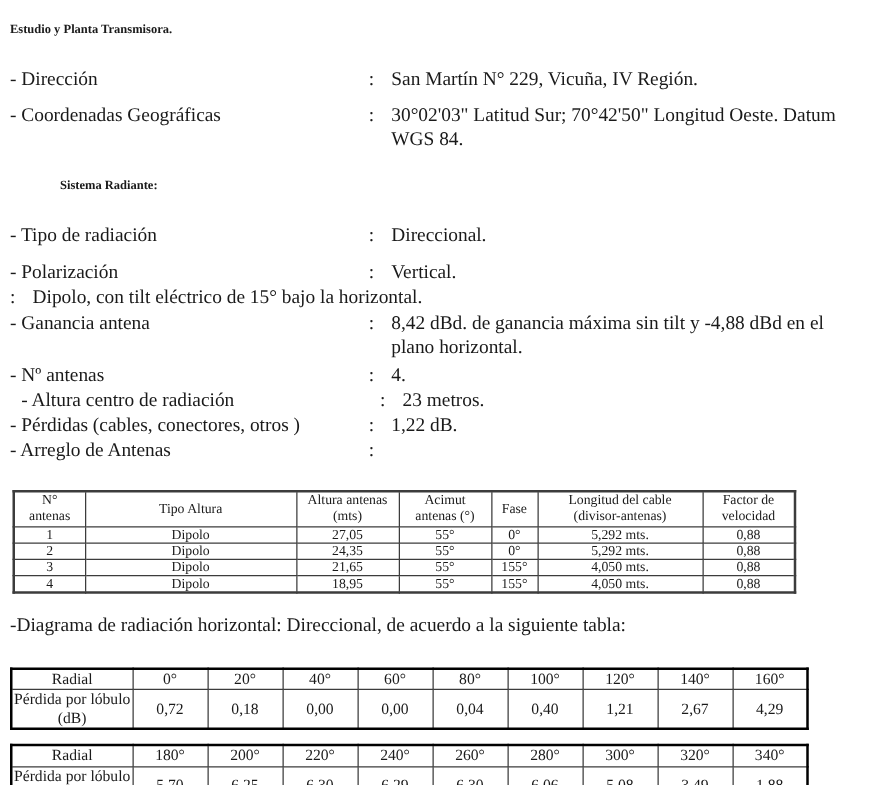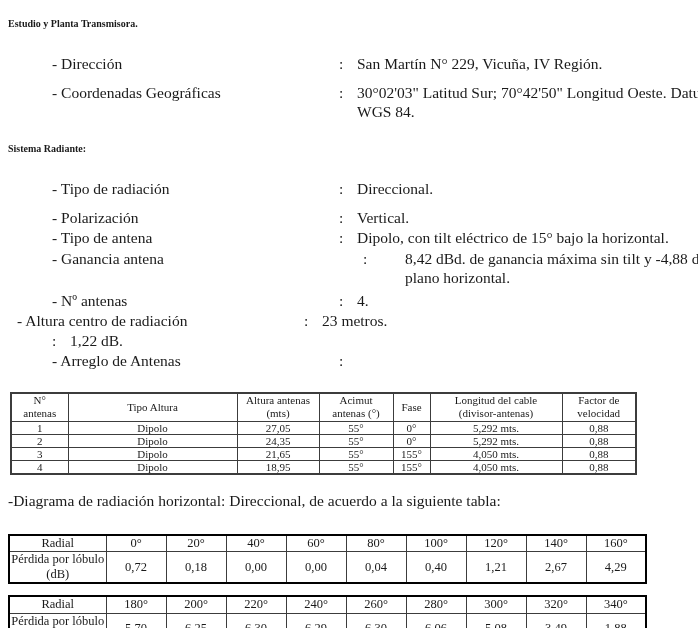--- a/index.html
+++ b/index.html
@@ -12,39 +12,38 @@
     overflow: hidden;
   }
   .doc { padding: 8px 10px 0 8px; }
 
   .section-title {
     font-size: 10px;
     font-weight: bold;
     line-height: 19px;
   }
   .t1 { margin-top: 6px; }
-  .t2 { margin-top: 18px; }
+  .t2 { margin-top: 18px; margin-left: 40px; }
 
   .fieldlist { margin-top: 21px; }
   .frow {
     display: flex;
     align-items: flex-start;
     font-size: 15.5px;
     line-height: 19px;
-    margin-left: 44px;
   }
   .flabel { width: 287px; flex: none; }
   .fcolon { width: 18px; flex: none; }
   .fvalue { width: 366px; flex: none; }
 
   .g1 .frow { margin-bottom: 10px; }
   .g2 .r0 { margin-bottom: 10px; }
   .g2 .r1 { margin-bottom: 1px; }
   .g2 .r2 { margin-bottom: 2px; }
-  .g2 .r3 { margin-bottom: 4px; gap: 24px; }
+  .g2 .r3 { margin-bottom: 4px; }
   .g2 .r4 { margin-bottom: 1px; }
   .g2 .r5 { margin-bottom: 1px; justify-content: flex-end; }
   .g2 .r6 { margin-bottom: 1px; }
 
   table {
     border-collapse: collapse;
     table-layout: fixed;
     background: #fff;
   }
   td, th {
@@ -107,40 +106,40 @@
       <span class="flabel">- Tipo de radiación</span>
       <span class="fcolon">:</span>
       <span class="fvalue">Direccional.</span>
     </div>
     <div class="frow r1">
       <span class="flabel">- Polarización</span>
       <span class="fcolon">:</span>
       <span class="fvalue">Vertical.</span>
     </div>
     <div class="frow r2">
-      <span class="flabel">- Tipo de antena</span>
       <span class="fcolon">:</span>
       <span class="fvalue">Dipolo, con tilt eléctrico de 15° bajo la horizontal.</span>
     </div>
     <div class="frow r3">
       <span class="flabel">- Ganancia antena</span>
       <span class="fcolon">:</span>
       <span class="fvalue">8,42 dBd. de ganancia máxima sin tilt y -4,88 dBd en el plano horizontal.</span>
     </div>
     <div class="frow r4">
       <span class="flabel">- Nº antenas</span>
       <span class="fcolon">:</span>
       <span class="fvalue">4.</span>
     </div>
     <div class="frow r5">
       <span class="flabel">- Altura centro de radiación</span>
       <span class="fcolon">:</span>
       <span class="fvalue">23 metros.</span>
     </div>
     <div class="frow r6">
+      <span class="flabel">- Pérdidas (cables, conectores, otros )</span>
       <span class="fcolon">:</span>
       <span class="fvalue">1,22 dB.</span>
     </div>
     <div class="frow r7">
       <span class="flabel">- Arreglo de Antenas</span>
       <span class="fcolon">:</span>
       <span class="fvalue"></span>
     </div>
   </div>
 

